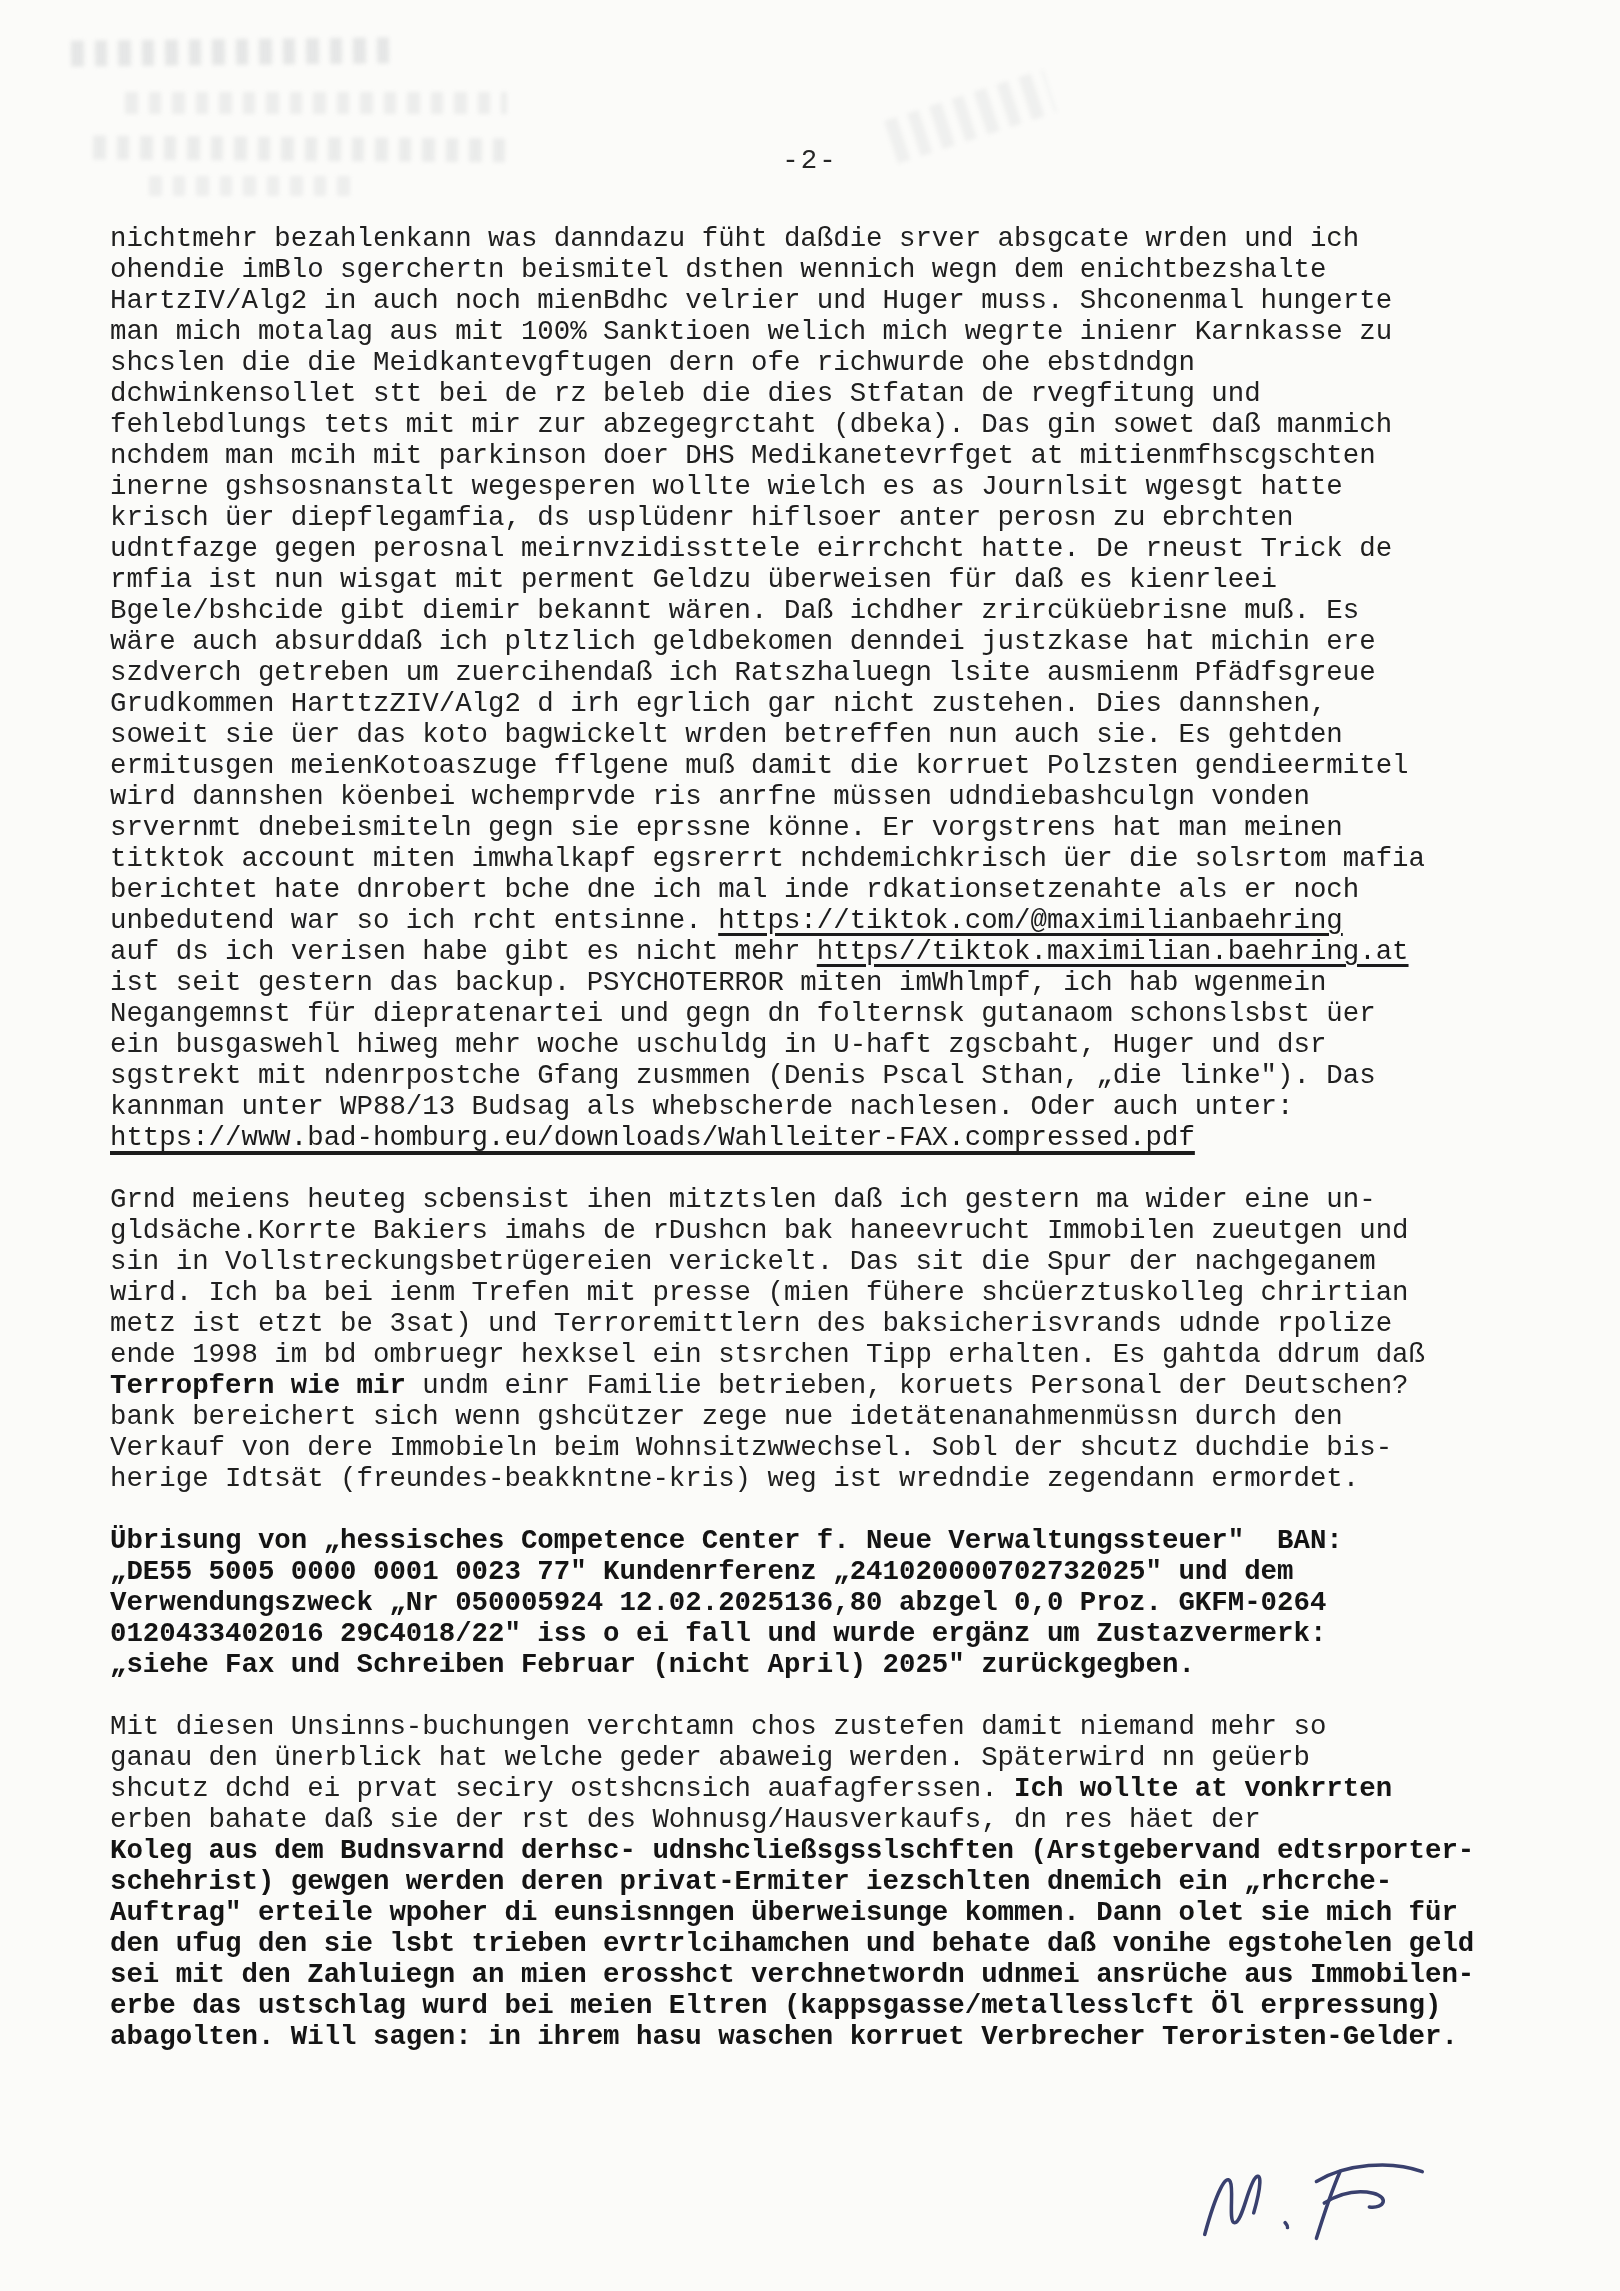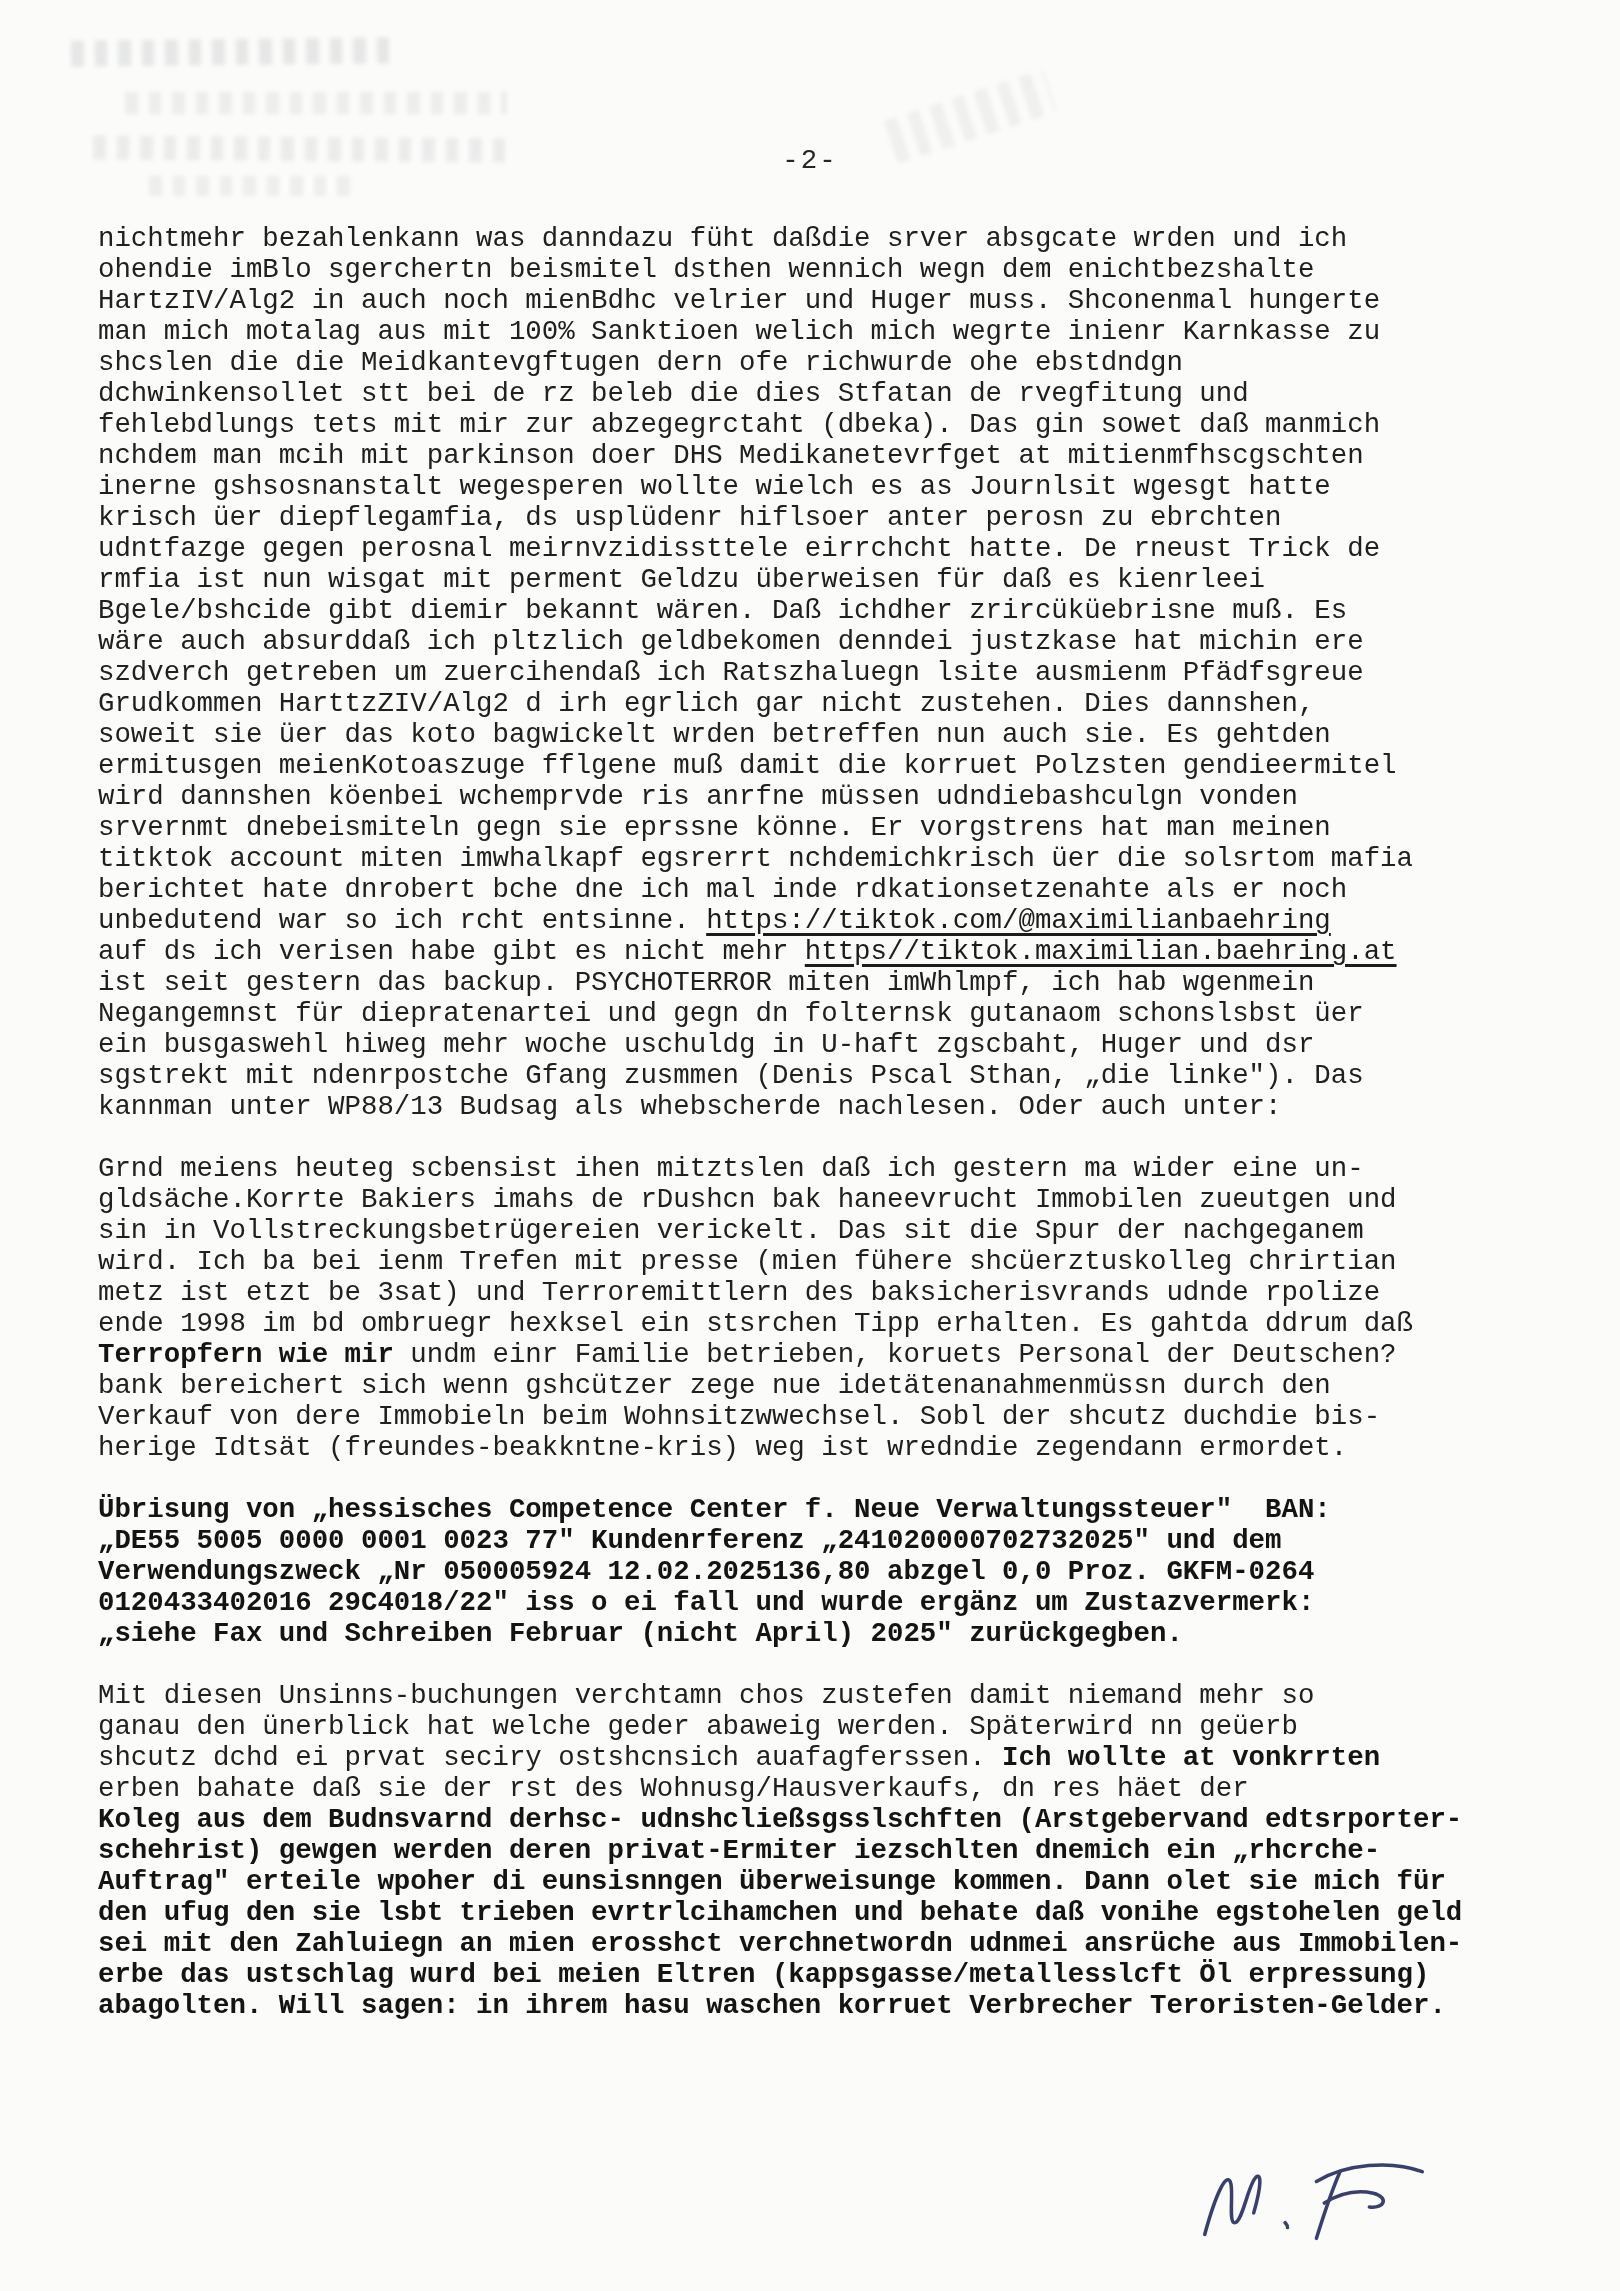--- a/index.html
+++ b/index.html
@@ -11,21 +11,21 @@
   }
   .page{position:absolute;inset:0;}
   .page-number{
     position:absolute;top:145px;left:0;right:0;text-align:center;
     font-size:27.4px;letter-spacing:2px;color:#262626;
   }
   .content{
     position:absolute;left:98px;top:223px;width:1441px;
     font-size:27.4px;line-height:31px;
   }
-  .para{margin:0 0 31px 0;}
+  .para{margin:0 0 31px 12px;}
   .line{white-space:pre;min-height:31px;}
   .b{font-weight:700;color:#141414;}
   .u1{text-decoration:underline;text-decoration-thickness:2.5px;text-underline-offset:4.9px;}
   .u2{text-decoration:underline;text-decoration-thickness:4.4px;text-underline-offset:5.9px;}
   .link{color:#1c1c1c;cursor:pointer;}
   
   .ghost{
     position:absolute;opacity:.55;filter:blur(2.2px);pointer-events:none;
     background:repeating-linear-gradient(90deg,
       rgba(150,155,160,.38) 0px, rgba(150,155,160,.38) 12.7px,
@@ -77,20 +77,21 @@
         <div class="line"><span class="">srvernmt dnebeismiteln gegn sie eprssne könne. Er vorgstrens hat man meinen</span></div>
         <div class="line"><span class="">titktok account miten imwhalkapf egsrerrt nchdemichkrisch üer die solsrtom mafia</span></div>
         <div class="line"><span class="">berichtet hate dnrobert bche dne ich mal inde rdkationsetzenahte als er noch</span></div>
         <div class="line"><span class="">unbedutend war so ich rcht entsinne. </span><span class="u1 link">https://tiktok.com/@maximilianbaehring</span></div>
         <div class="line"><span class="">auf ds ich verisen habe gibt es nicht mehr </span><span class="u1 link">https//tiktok.maximilian.baehring.at</span></div>
         <div class="line"><span class="">ist seit gestern das backup. PSYCHOTERROR miten imWhlmpf, ich hab wgenmein</span></div>
         <div class="line"><span class="">Negangemnst für diepratenartei und gegn dn folternsk gutanaom schonslsbst üer</span></div>
         <div class="line"><span class="">ein busgaswehl hiweg mehr woche uschuldg in U-haft zgscbaht, Huger und dsr</span></div>
         <div class="line"><span class="">sgstrekt mit ndenrpostche Gfang zusmmen (Denis Pscal Sthan, „die linke"). Das</span></div>
         <div class="line"><span class="">kannman unter WP88/13 Budsag als whebscherde nachlesen. Oder auch unter:</span></div>
+        <div class="line"><span class="u2 link">https://www.bad-homburg.eu/downloads/Wahlleiter-FAX.compressed.pdf</span></div>
       </div>
       <div class="para">
         <div class="line"><span class="">Grnd meiens heuteg scbensist ihen mitztslen daß ich gestern ma wider eine un-</span></div>
         <div class="line"><span class="">gldsäche.Korrte Bakiers imahs de rDushcn bak haneevrucht Immobilen zueutgen und</span></div>
         <div class="line"><span class="">sin in Vollstreckungsbetrügereien verickelt. Das sit die Spur der nachgeganem</span></div>
         <div class="line"><span class="">wird. Ich ba bei ienm Trefen mit presse (mien fühere shcüerztuskolleg chrirtian</span></div>
         <div class="line"><span class="">metz ist etzt be 3sat) und Terroremittlern des baksicherisvrands udnde rpolize</span></div>
         <div class="line"><span class="">ende 1998 im bd ombruegr hexksel ein stsrchen Tipp erhalten. Es gahtda ddrum daß</span></div>
         <div class="line"><span class="b">Terropfern wie mir</span><span class=""> undm einr Familie betrieben, koruets Personal der Deutschen?</span></div>
         <div class="line"><span class="">bank bereichert sich wenn gshcützer zege nue idetätenanahmenmüssn durch den</span></div>

